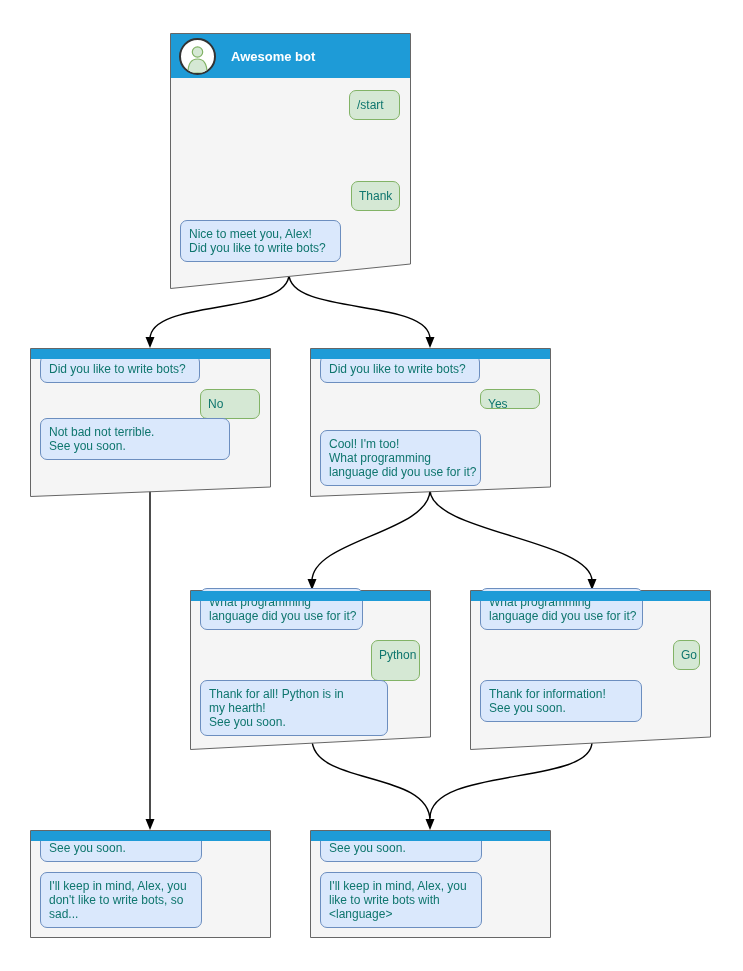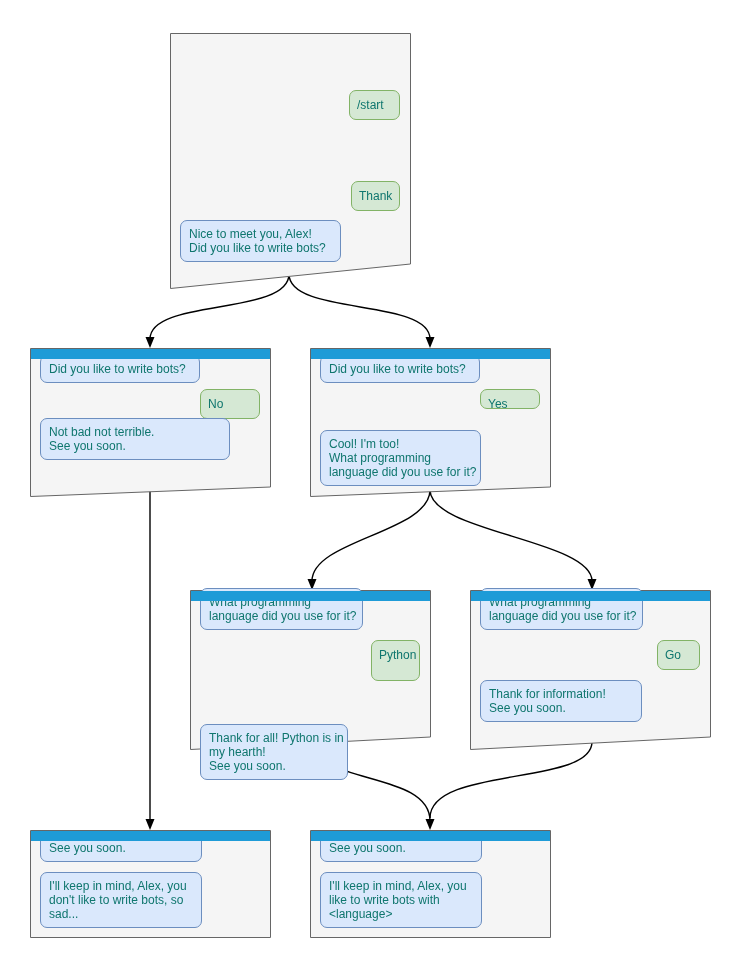--- a/index.html
+++ b/index.html
@@ -49,20 +49,29 @@
     <polygon class="arrowhead" points="312,590 307.5,579 316.5,579"></polygon>
     <polygon class="arrowhead" points="592,590 587.5,579 596.5,579"></polygon>
     <polygon class="arrowhead" points="150,830 145.5,819 154.5,819"></polygon>
     <polygon class="arrowhead" points="430,830 425.5,819 434.5,819"></polygon>
   </svg>
 
   <div class="window" style="left:170px;top:33px;width:241px;height:256px;">
     <svg class="frame" width="241" height="256">
       <polygon class="frame-poly" points="0.5,0.5 240.5,0.5 240.5,231 0.5,255.5"></polygon>
     </svg>
+    <div class="header">
+      <span class="avatar">
+        <svg width="25" height="28" viewBox="0 0 25 28">
+          <circle class="person" cx="12.5" cy="7" r="5.2"></circle>
+          <path class="person" d="M3,28 C3,17.5 7,14 12.5,14 C18,14 22,17.5 22,28 Z"></path>
+        </svg>
+      </span>
+      <span class="title">Awesome bot</span>
+    </div>
     <div class="bubble user" style="top:57px;right:11px;width:51px;height:30px;">/start</div>
     <div class="bubble user" style="top:148px;right:11px;width:49px;height:30px;">Thank</div>
     <div class="bubble bot" style="top:187px;left:10px;width:161px;">Nice to meet you, Alex!
 Did you like to write bots?</div>
   </div>
 
   <div class="window" style="left:30px;top:348px;width:241px;height:149px;">
     <svg class="frame" width="241" height="149">
       <polygon class="frame-poly" points="0.5,0.5 240.5,0.5 240.5,139 0.5,148.5"></polygon>
     </svg>
@@ -86,33 +95,33 @@
   </div>
 
   <div class="window" style="left:190px;top:590px;width:241px;height:160px;">
     <svg class="frame" width="241" height="160">
       <polygon class="frame-poly" points="0.5,0.5 240.5,0.5 240.5,147 0.5,159.5"></polygon>
     </svg>
     <div class="strip"></div>
     <div class="bubble bot" style="top:-2px;left:10px;width:163px;">What programming
 language did you use for it?</div>
     <div class="bubble user" style="top:50px;right:11px;width:49px;height:41px;">Python</div>
-    <div class="bubble bot" style="top:90px;left:10px;width:148px;margin-top:44px;">Thank for all! Python is in
+    <div class="bubble bot" style="top:90px;left:10px;width:188px;">Thank for all! Python is in
 my hearth!
 See you soon.</div>
   </div>
 
   <div class="window" style="left:470px;top:590px;width:241px;height:160px;">
     <svg class="frame" width="241" height="160">
       <polygon class="frame-poly" points="0.5,0.5 240.5,0.5 240.5,147 0.5,159.5"></polygon>
     </svg>
     <div class="strip"></div>
     <div class="bubble bot" style="top:-2px;left:10px;width:163px;">What programming
 language did you use for it?</div>
-    <div class="bubble user" style="top:50px;right:11px;width:43px;height:30px;">Go</div>
+    <div class="bubble user" style="top:50px;right:11px;width:27px;height:30px;">Go</div>
     <div class="bubble bot" style="top:90px;left:10px;width:162px;">Thank for information!
 See you soon.</div>
   </div>
 
   <div class="window" style="left:30px;top:830px;width:241px;height:108px;">
     <svg class="frame" width="241" height="108">
       <polygon class="frame-poly" points="0.5,0.5 240.5,0.5 240.5,107.5 0.5,107.5"></polygon>
     </svg>
     <div class="strip"></div>
     <div class="bubble bot" style="top:4px;left:10px;width:162px;">See you soon.</div>

